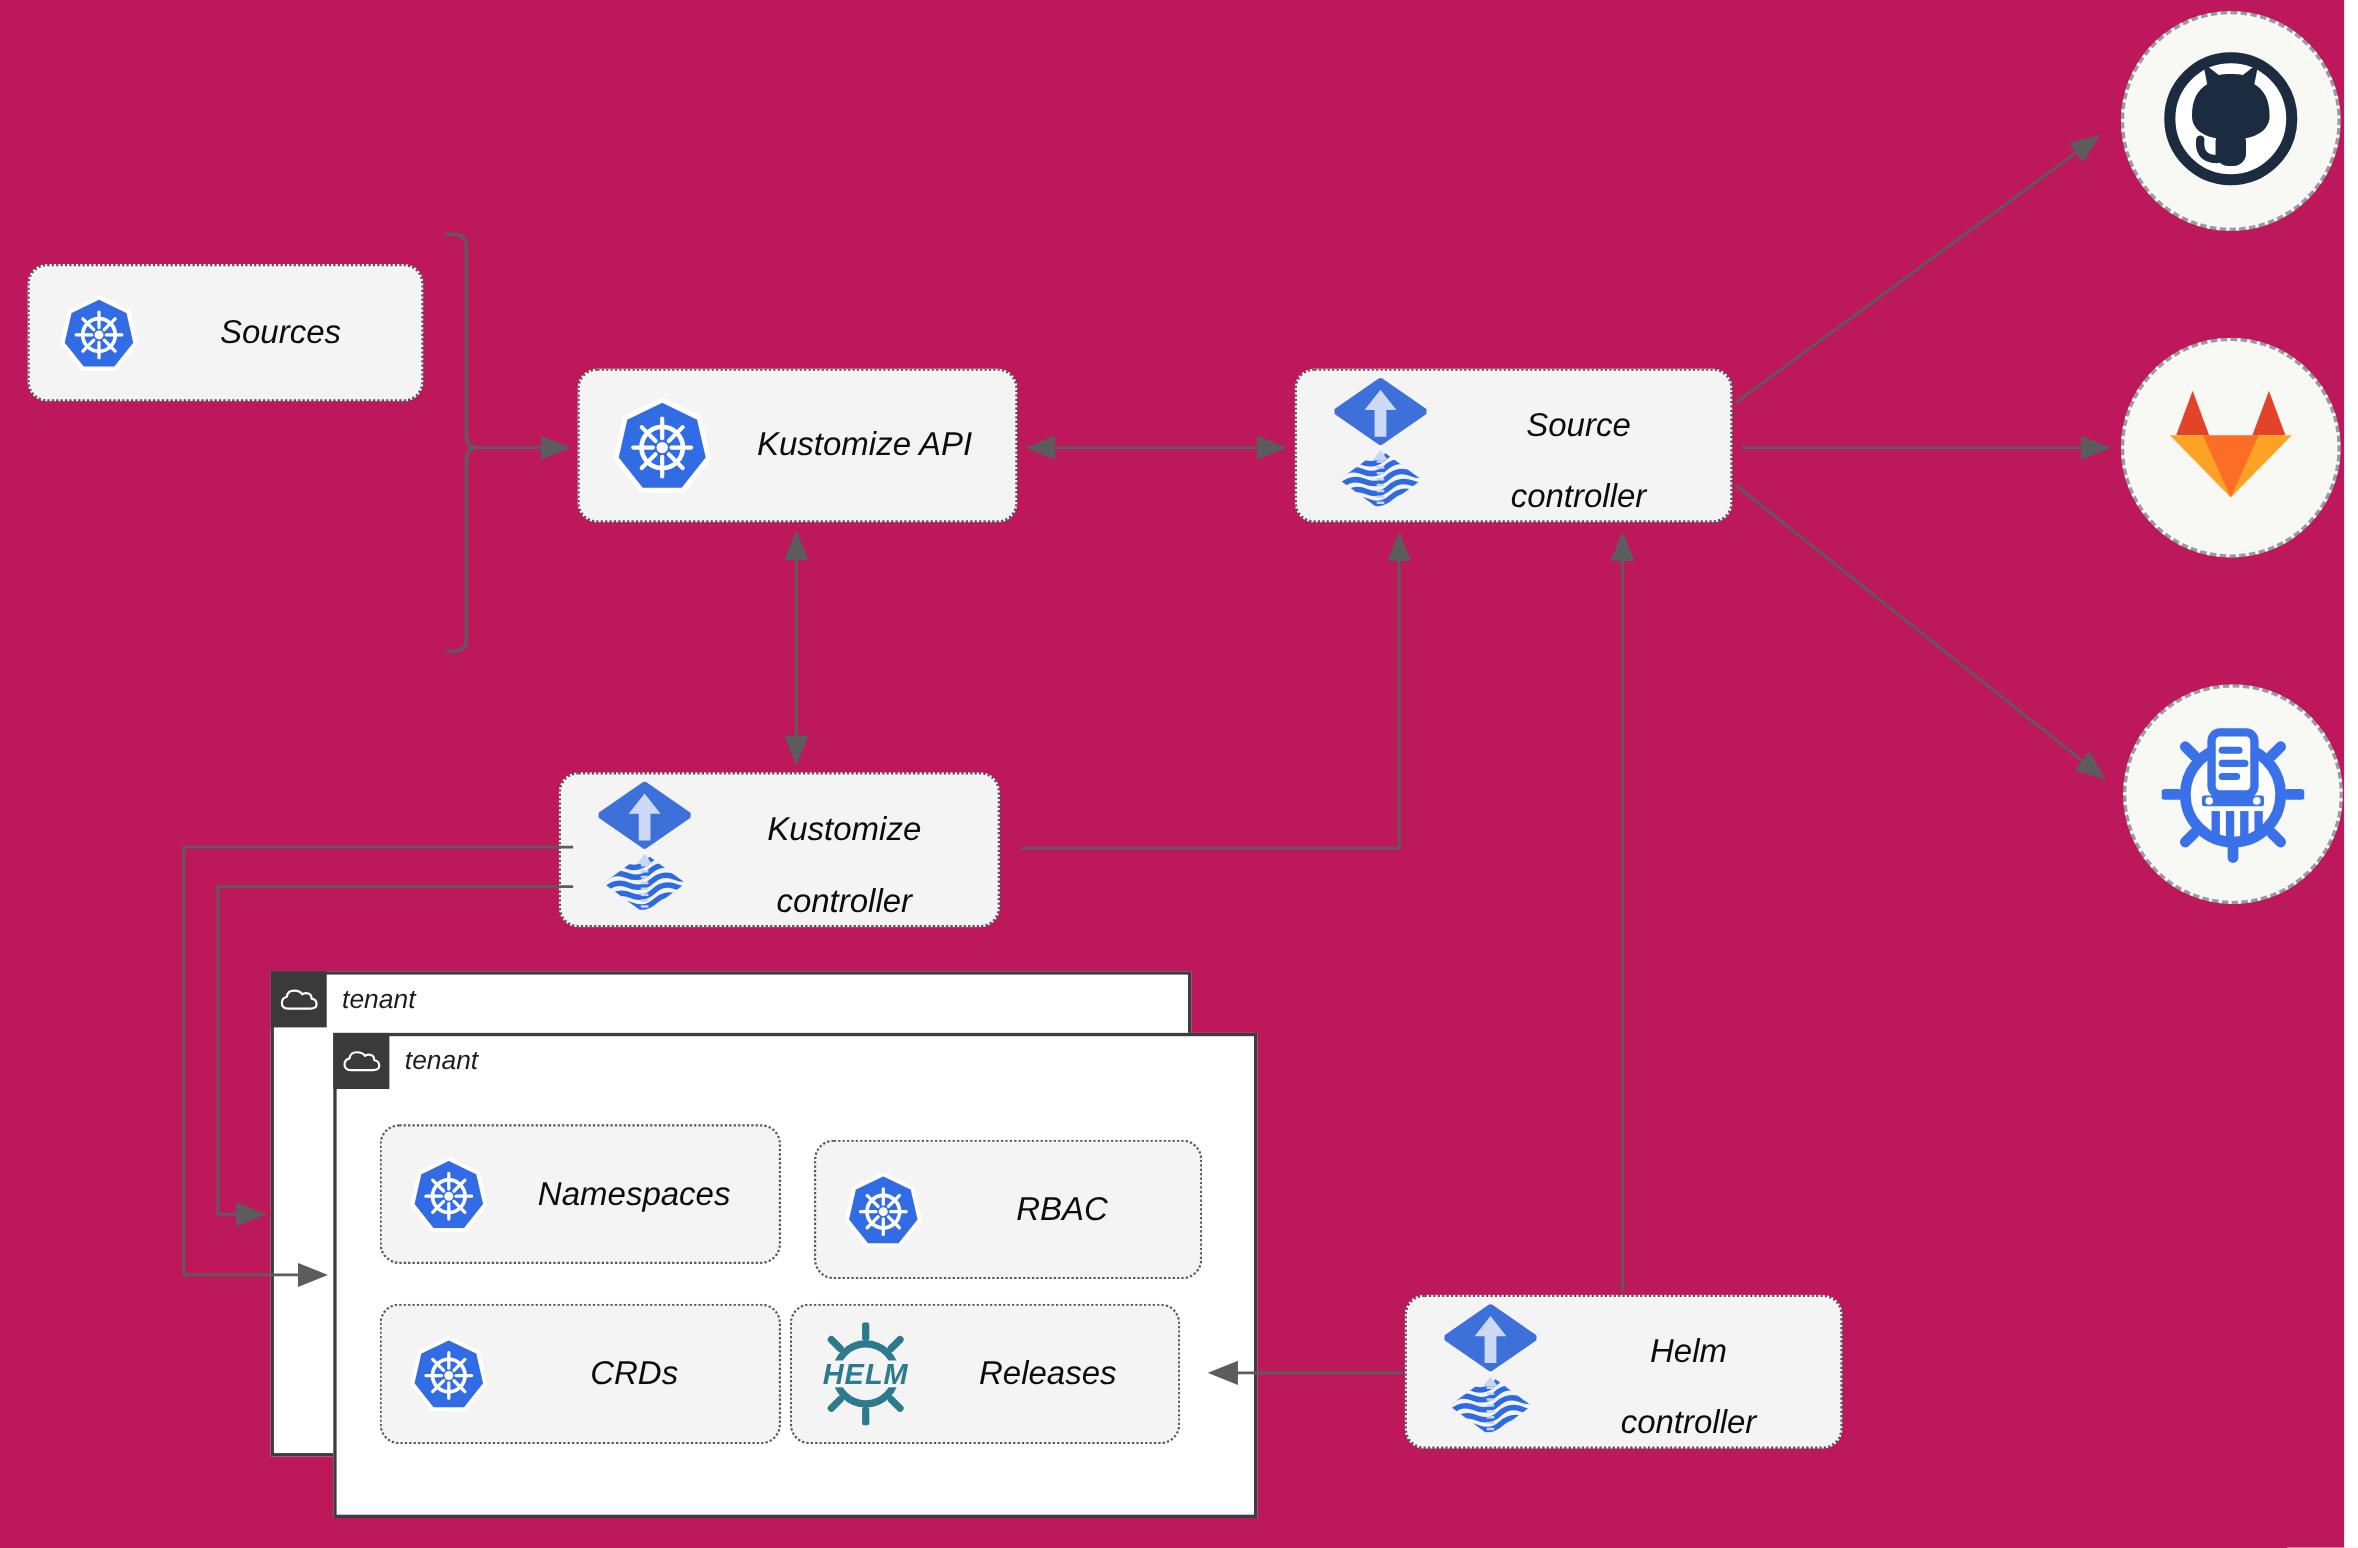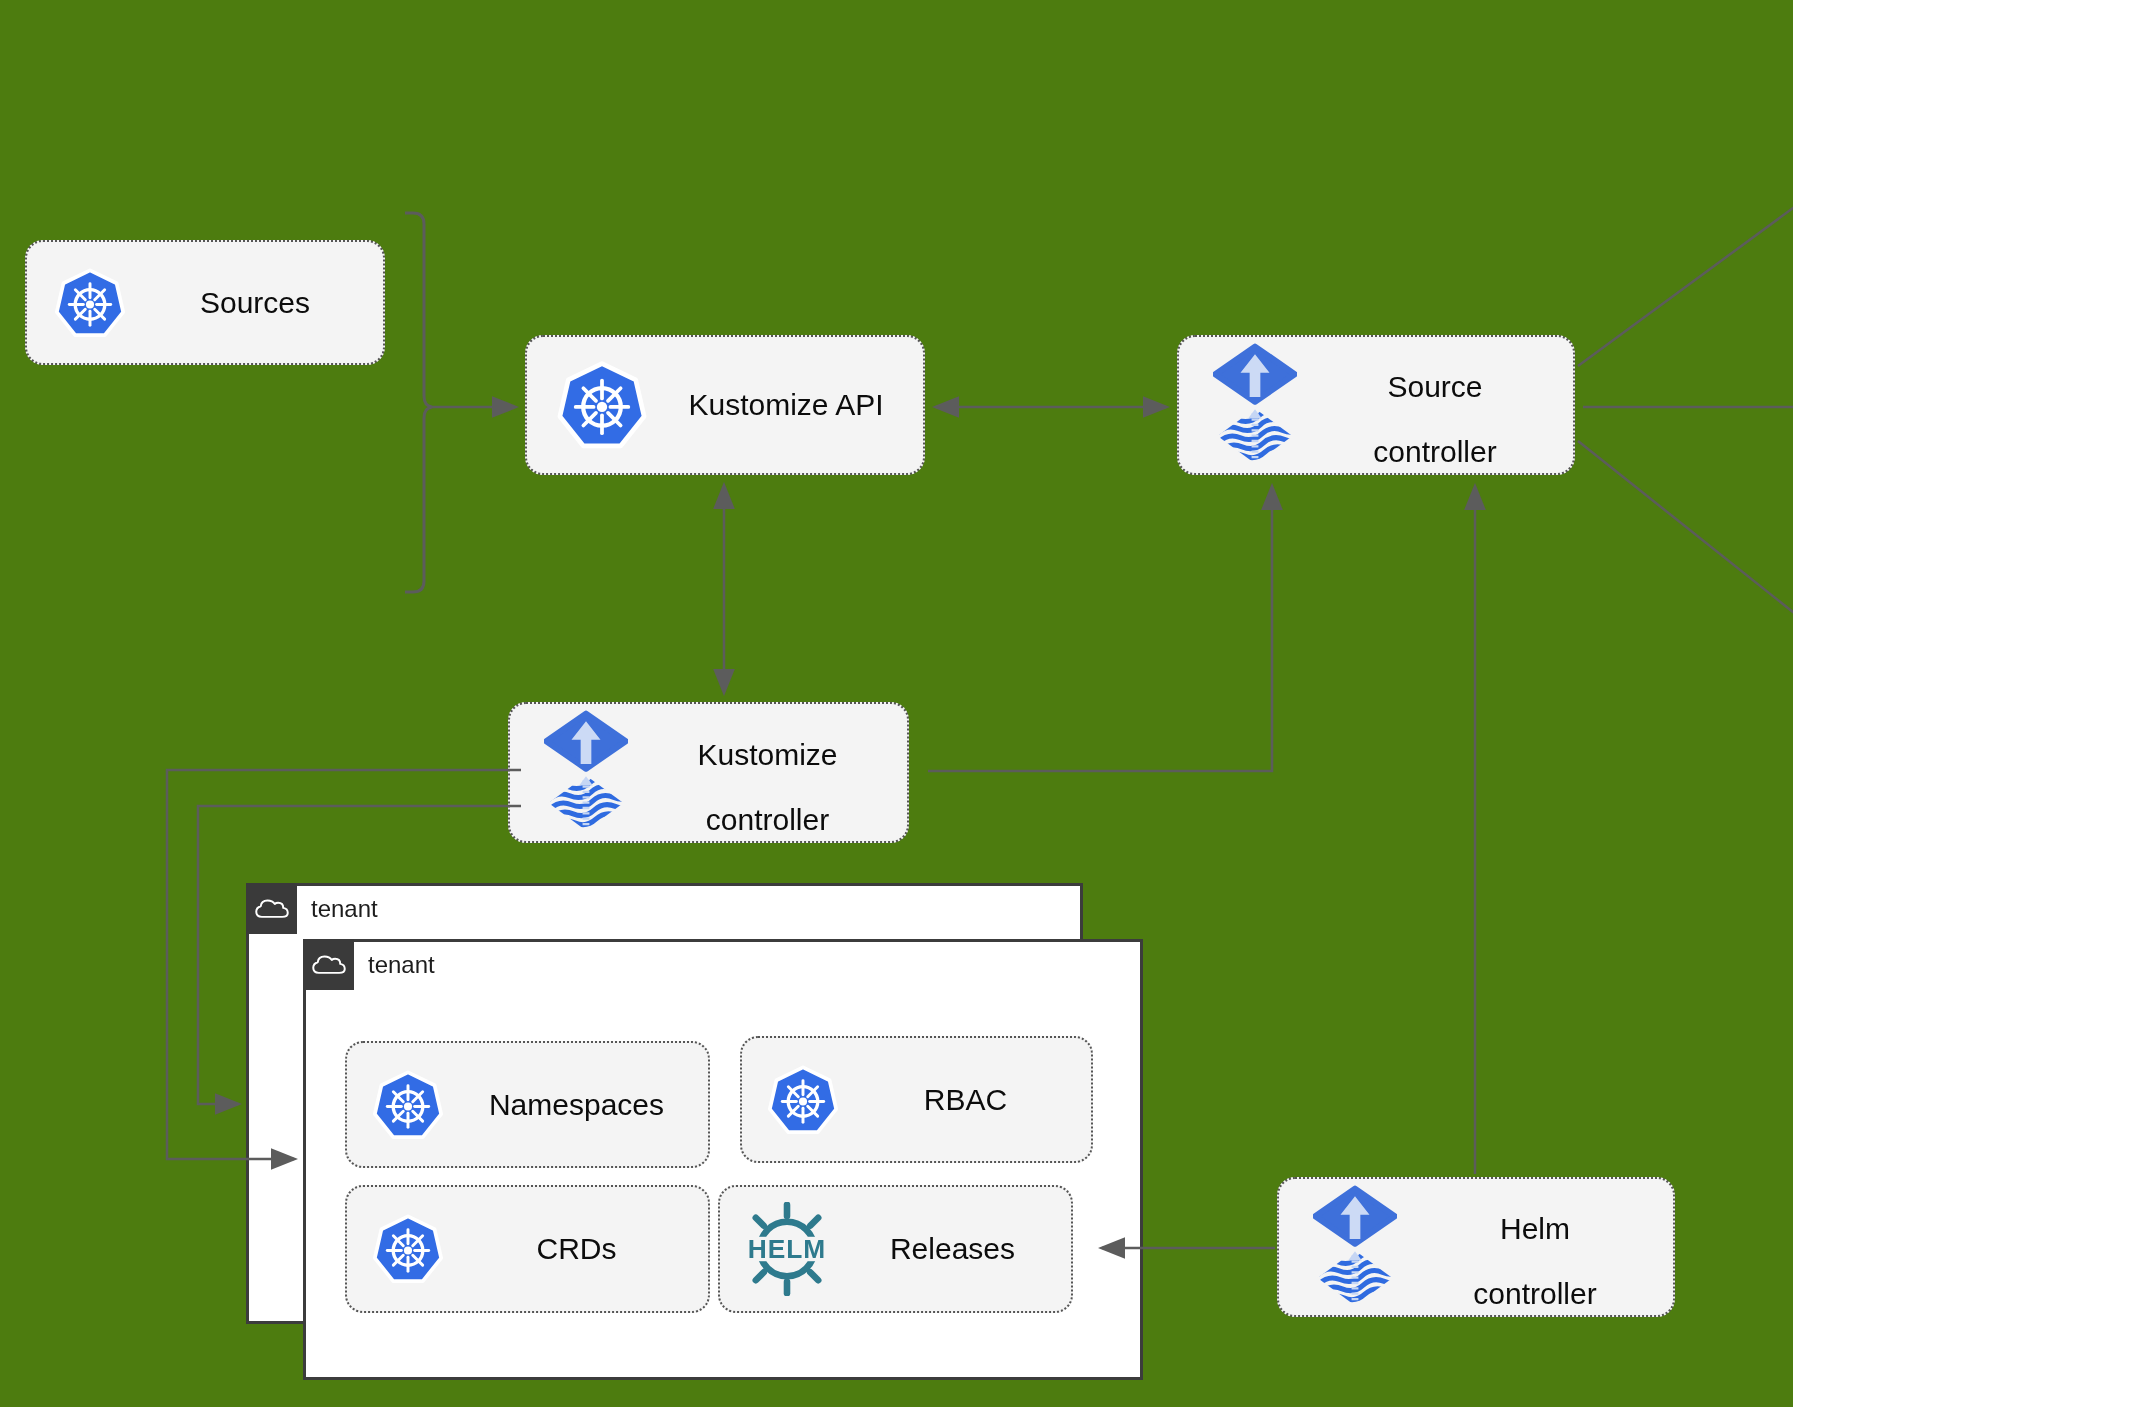--- a/index.html
+++ b/index.html
@@ -1,18 +1,18 @@
 <!DOCTYPE html>
 <html><head>
 <meta charset="utf-8">
 <style>
   html,body { margin:0; padding:0; background:#ffffff; }
   .stage {
-    position:relative; width:1793px; height:1407px; background:#4d7c0f;
-    font-family:"Liberation Sans","DejaVu Sans",sans-serif; overflow:hidden;
+    position:relative; width:2131px; height:1407px; background:#be185d;
+    font-family:"Liberation Sans","DejaVu Sans",sans-serif; overflow:hidden;font-style:italic;
   }
   
   .node {
     position:absolute; background:#f4f4f4; border:2px dotted #555;
     border-radius:18px; box-sizing:border-box;
     display:flex; align-items:center; z-index:2;
   }
   .node .icon { flex:0 0 auto; display:flex; align-items:center; justify-content:center; }
   .node .label {
     flex:1 1 auto; text-align:center; font-size:30px; color:#0c0c0c; line-height:1.2;
@@ -219,21 +219,21 @@
   </div>
 
   <div class="tenant front" style="left:303px;top:939px;width:840px;height:441px;">
     <span class="tab">
       <svg width="36" height="26">
           <use href="#sym-cloud"></use>
         </svg>
     </span>
     <span class="tenant-label">tenant</span>
 
-    <div class="node" style="left:39px;top:99px;width:365px;height:127px;">
+    <div class="node" style="left:39px;top:80px;width:365px;height:127px;">
       <span class="icon" style="margin-left:24px;">
         <svg width="74" height="74">
             <use href="#sym-k8s"></use>
           </svg>
       </span>
       <span class="label">Namespaces</span>
     </div>
 
     <div class="node" style="left:39px;top:243px;width:365px;height:128px;">
       <span class="icon" style="margin-left:24px;">

